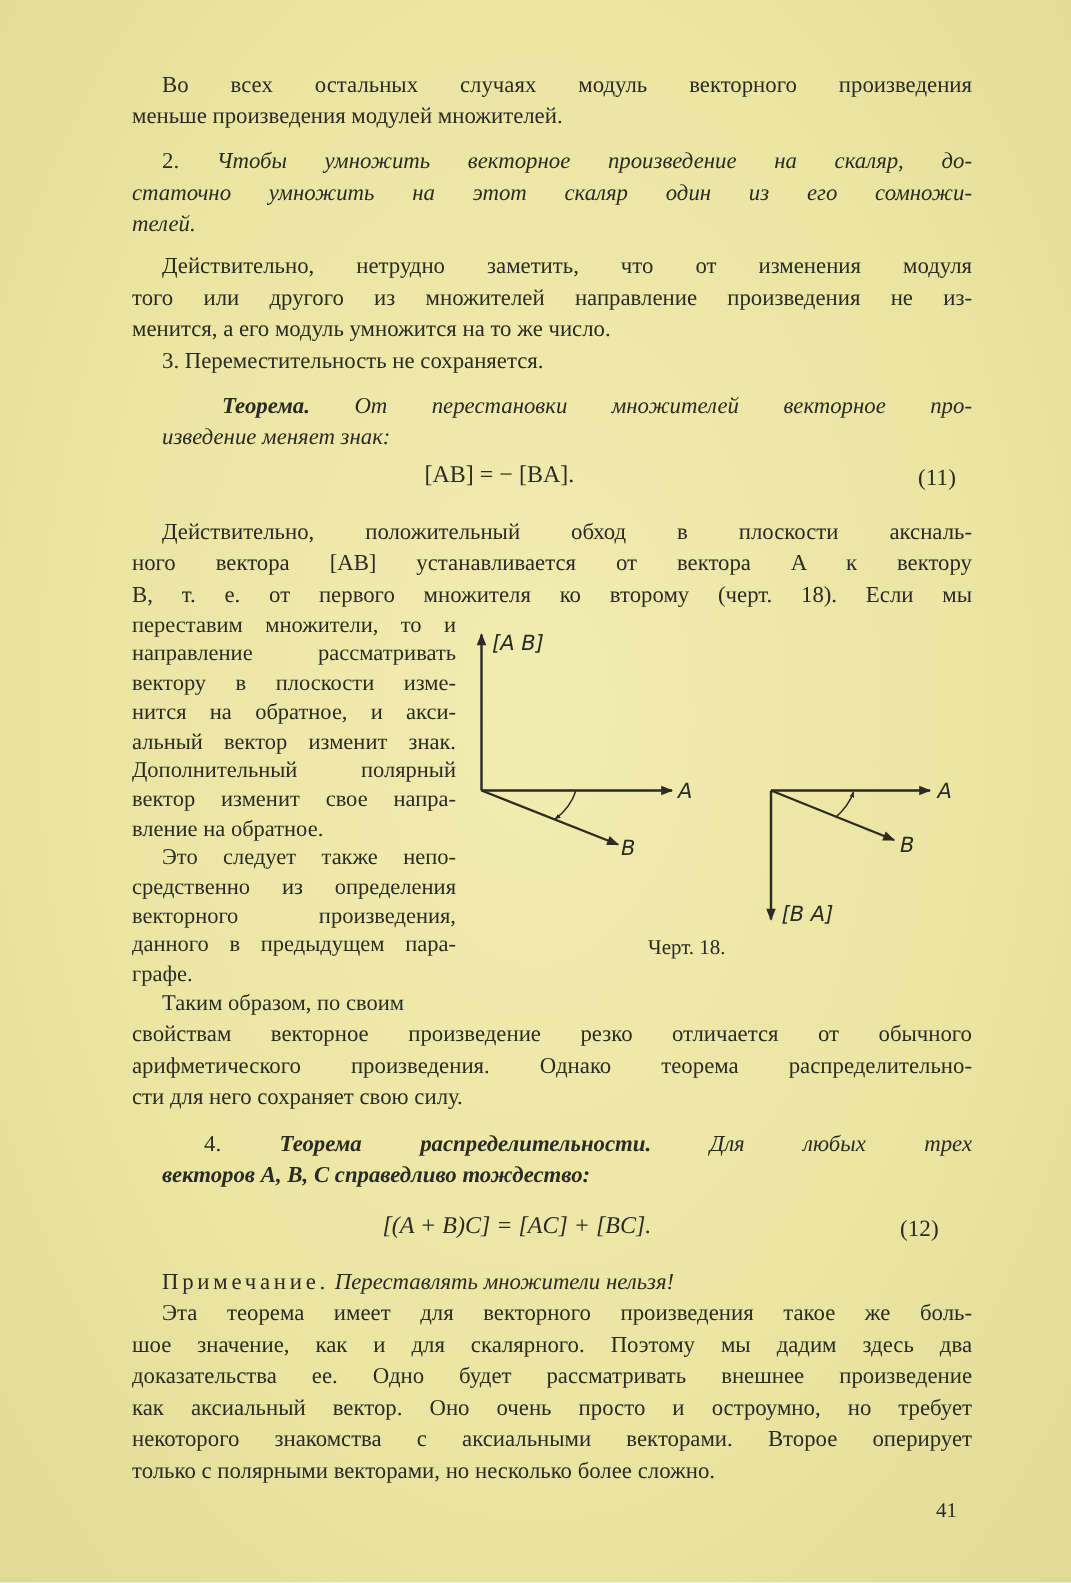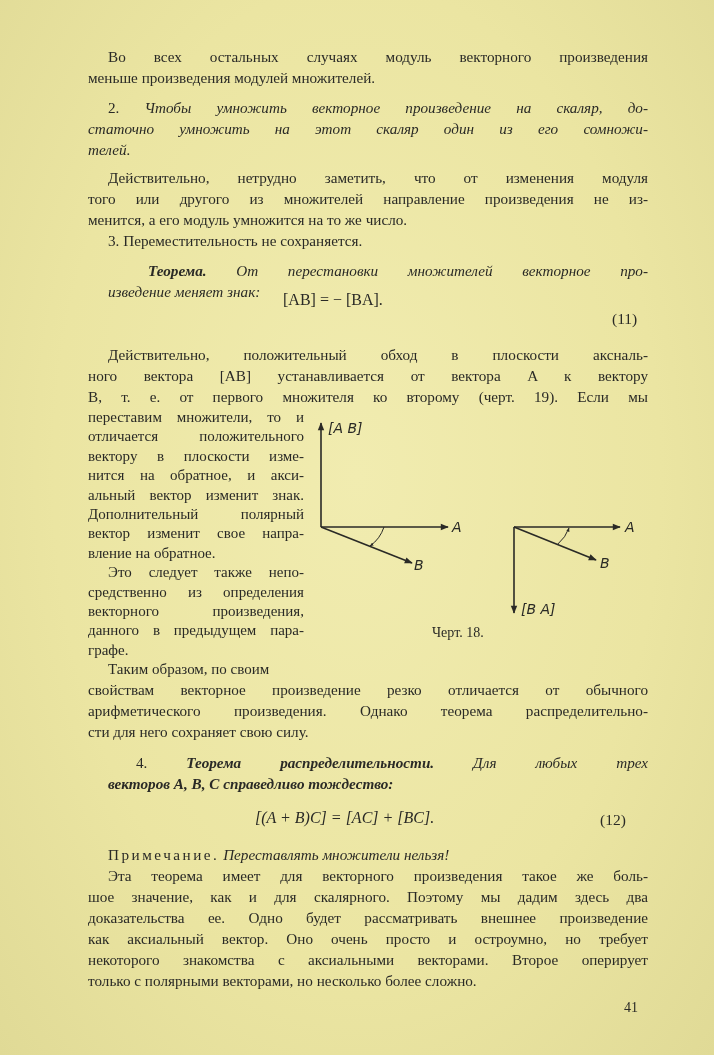--- a/index.html
+++ b/index.html
@@ -44,29 +44,29 @@
   <div class="ln it last" style="top:139px">телей.</div>
 
   <div class="ln ind" style="top:167px">Действительно, нетрудно заметить, что от изменения модуля</div>
   <div class="ln" style="top:188px">того или другого из множителей направление произведения не из-</div>
   <div class="ln last" style="top:209px">менится, а его модуль умножится на то же число.</div>
   <div class="ln ind last" style="top:230px">3. Переместительность не сохраняется.</div>
 
   <div class="ln it" style="top:260px; left:148px; width:500px;"><span class="bi">Теорема.</span> <span>От перестановки множителей векторное про-</span></div>
   <div class="ln it last" style="top:281px; left:108px; width:540px;">изведение меняет знак:</div>
 
-  <div class="formula" style="left:283px; top:291px;">[AB] = − [BA].</div>
+  <div class="formula" style="left:283px; top:308px;">[AB] = − [BA].</div>
   <div class="eqnum" style="left:612px; top:310px;">(11)</div>
 
   <div class="ln ind" style="top:344px">Действительно, положительный обход в плоскости аксналь-</div>
   <div class="ln" style="top:365px">ного вектора [AB] устанавливается от вектора A к вектору</div>
-  <div class="ln" style="top:386px">B, т. е. от первого множителя ко второму (черт. 19). Если мы</div>
+  <div class="ln" style="top:386px">B, т. е. от первого множителя ко второму (черт. 18). Если мы</div>
 
   <div class="narrow" style="top:408px">переставим множители, то и</div>
-  <div class="narrow" style="top:427px">отличается положительного</div>
+  <div class="narrow" style="top:427px">направление рассматривать</div>
   <div class="narrow" style="top:447px">вектору в плоскости изме-</div>
   <div class="narrow" style="top:466px">нится на обратное, и акси-</div>
   <div class="narrow" style="top:486px">альный вектор изменит знак.</div>
   <div class="narrow" style="top:505px">Дополнительный полярный</div>
   <div class="narrow" style="top:524px">вектор изменит свое напра-</div>
   <div class="narrow last" style="top:544px">вление на обратное.</div>
   <div class="narrow ind" style="top:563px">Это следует также непо-</div>
   <div class="narrow" style="top:583px">средственно из определения</div>
   <div class="narrow" style="top:602px">векторного произведения,</div>
   <div class="narrow" style="top:621px">данного в предыдущем пара-</div>

